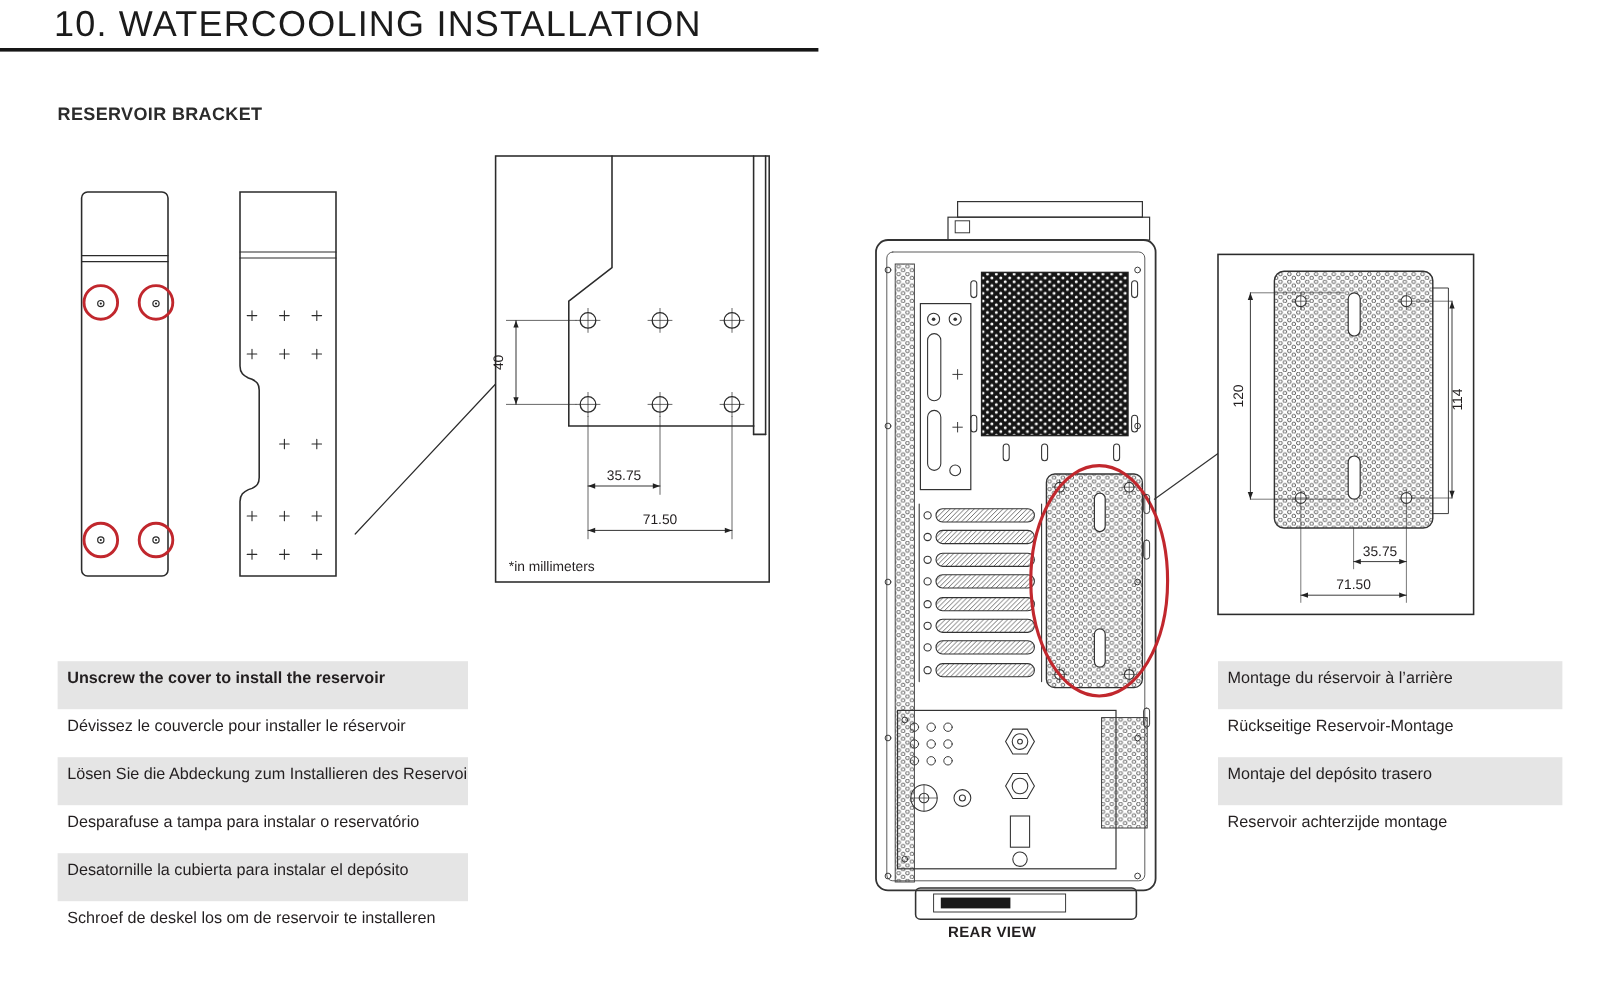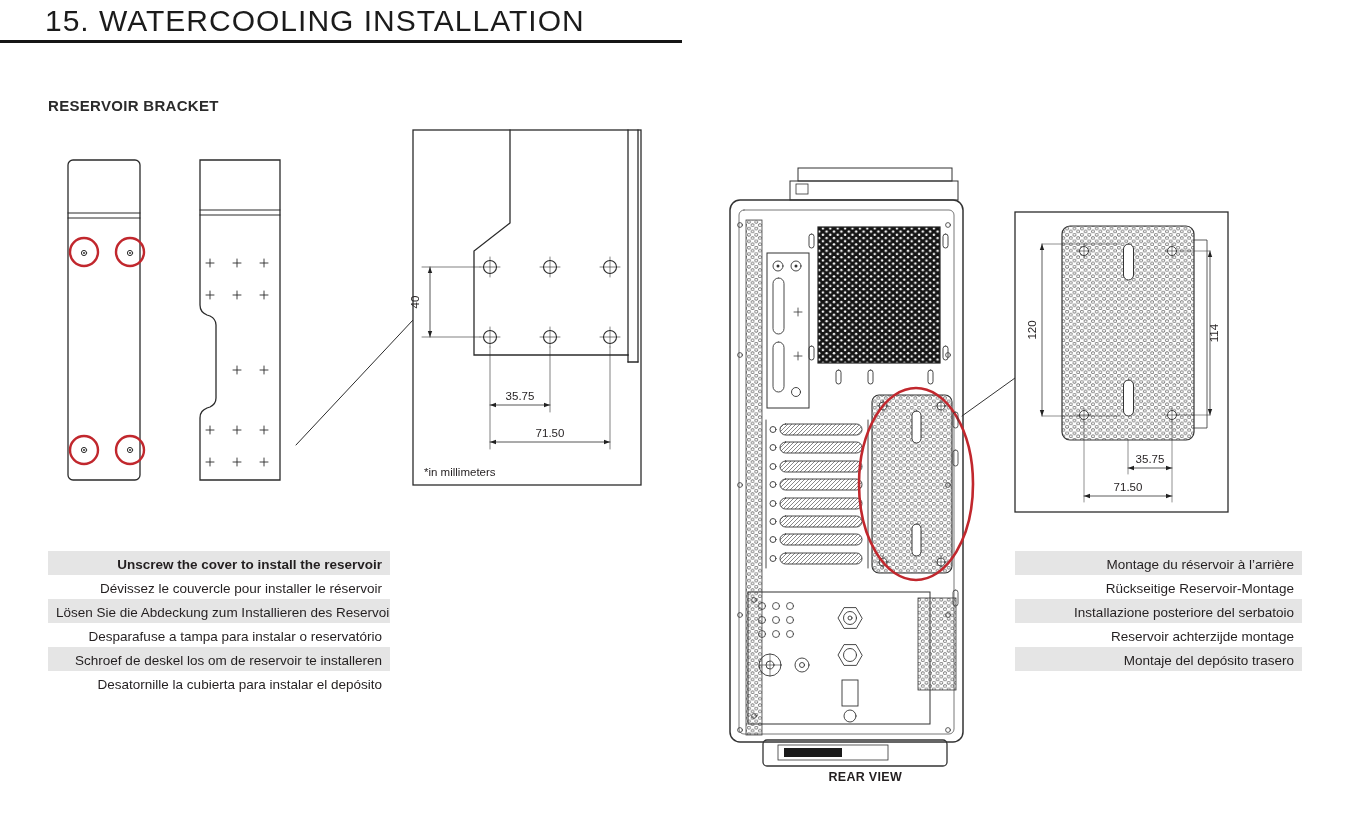--- a/index.html
+++ b/index.html
@@ -2,42 +2,42 @@
 <html><head>
 <meta charset="utf-8">
 <style>
   * { margin:0; padding:0; box-sizing:border-box; }
   html,body { width:1350px; height:820px; background:#fff;
               font-family:"Liberation Sans", sans-serif; color:#231f20; }
   .page { position:relative; width:1350px; height:820px; overflow:hidden; background:#fff; }
   .page-title { position:absolute; left:45px; top:4px; font-size:30px; font-weight:300;
                 letter-spacing:1px; color:#1b1b1b; white-space:nowrap; }
   .title-rule { position:absolute; left:0; top:40px; width:682px; height:3px; background:#161616; }
-  .section-heading { position:absolute; left:48px; top:97px; font-size:15px; font-weight:700;
+  .section-heading { position:absolute; left:48px; top:87px; font-size:15px; font-weight:700;
                      letter-spacing:.3px; color:#2b2b2b;text-align:right; }
   svg.diag-left  { position:absolute; left:40px;  top:115px; width:620px; height:400px; }
   svg.diag-right { position:absolute; left:710px; top:150px; width:600px; height:645px; }
-  .rear-view-label { position:absolute; left:790px; top:770px; width:112px; text-align:right;
+  .rear-view-label { position:absolute; left:790px; top:770px; width:112px; text-align:left;
                      font-size:12.5px; font-weight:700; letter-spacing:.3px; }
   .lang-list { position:absolute; top:551px; }
   .lang-list.left  { left:48px;  width:342px; }
   .lang-list.right { left:1015px; width:287px; }
-  .lang-row { height:24px; line-height:28px; padding:0 8px; font-size:13.5px;
-              white-space:nowrap; overflow:hidden;text-align:right; }
+  .lang-row { height:40px; line-height:28px; padding:0 8px; font-size:13.5px;
+              white-space:nowrap; overflow:hidden; }
   .lang-row:nth-child(odd) { background:#e5e5e5; }
   .lang-row.title { font-weight:700; }
   svg text { font-family:"Liberation Sans", sans-serif; font-size:11.5px; fill:#231f20; }
   svg { shape-rendering:geometricPrecision; }
 </style>
 </head>
 <body>
 
 <div class="page">
 
-  <h1 class="page-title">15. WATERCOOLING INSTALLATION</h1>
+  <h1 class="page-title">10. WATERCOOLING INSTALLATION</h1>
   <div class="title-rule"></div>
   <h2 class="section-heading">RESERVOIR BRACKET</h2>
 
   <svg class="diag-left" viewBox="0 0 620 400">
     <g stroke="#2b2b2b" fill="none" stroke-width="1.3" stroke-linecap="round">
 
       <g>
         <rect x="28" y="45" width="72" height="320" rx="5"></rect>
         <line x1="28" y1="98" x2="100" y2="98" stroke-width="1"></line>
         <line x1="28" y1="103" x2="100" y2="103" stroke-width="1"></line>
@@ -306,25 +306,24 @@
     <text x="418" y="341" text-anchor="middle">71.50</text>
   </svg>
 
   <div class="rear-view-label">REAR VIEW</div>
 
   <div class="lang-list left">
     <div class="lang-row title">Unscrew the cover to install the reservoir</div>
     <div class="lang-row">Dévissez le couvercle pour installer le réservoir</div>
     <div class="lang-row">Lösen Sie die Abdeckung zum Installieren des Reservoirs</div>
     <div class="lang-row">Desparafuse a tampa para instalar o reservatório</div>
+    <div class="lang-row">Desatornille la cubierta para instalar el depósito</div>
     <div class="lang-row">Schroef de deskel los om de reservoir te installeren</div>
-    <div class="lang-row">Desatornille la cubierta para instalar el depósito</div>
   </div>
 
   <div class="lang-list right">
     <div class="lang-row">Montage du réservoir à l’arrière</div>
     <div class="lang-row">Rückseitige Reservoir-Montage</div>
-    <div class="lang-row">Installazione posteriore del serbatoio</div>
+    <div class="lang-row">Montaje del depósito trasero</div>
     <div class="lang-row">Reservoir achterzijde montage</div>
-    <div class="lang-row">Montaje del depósito trasero</div>
   </div>
 
 </div>
 
 </body></html>

